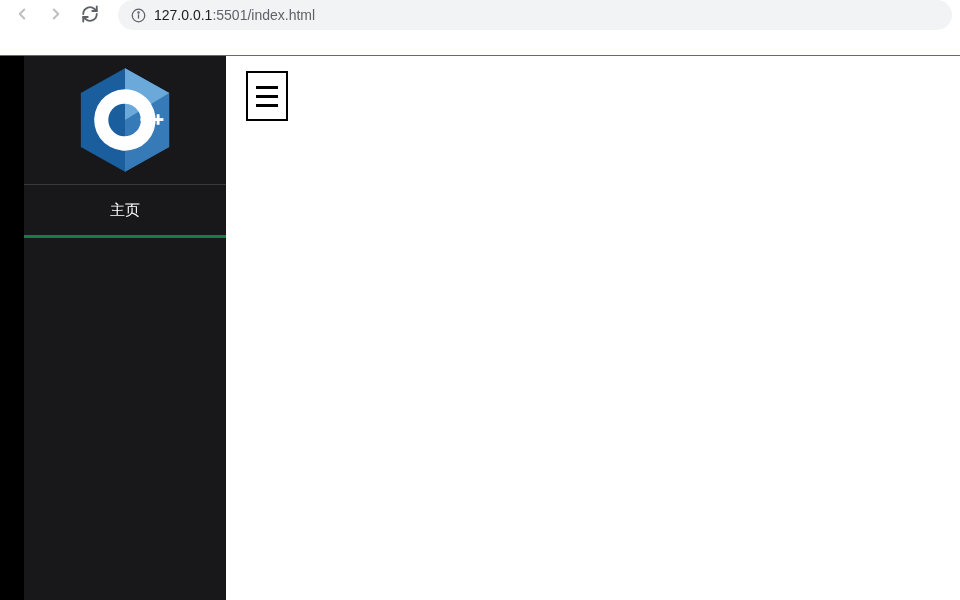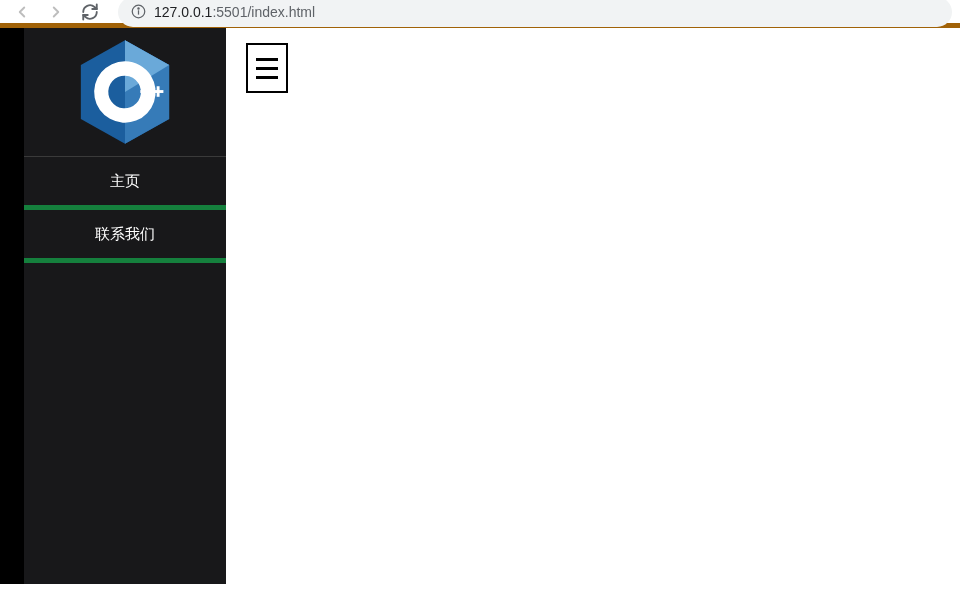--- a/index.html
+++ b/index.html
@@ -8,27 +8,26 @@
       box-sizing: border-box;
     }
     body {
       font-family: Arial, sans-serif;
       width: 960px;
       height: 600px;
       overflow: hidden;
       background: #fff;
     }
     .browser-chrome {
-      height: 28px;
+      height: 56px;
       background: #fff;
       display: flex;
-      align-items: center;
       padding: 0 8px;
       gap: 6px;
-      border-bottom: 5px solid #a16207;
+      border-bottom: 1px solid #a16207;
     }
     .nav-arrow {
       width: 28px;
       height: 28px;
       display: flex;
       align-items: center;
       justify-content: center;
       color: #5f6368;
       cursor: pointer;
       border-radius: 50%;
@@ -97,21 +96,21 @@
       width: 96px;
       height: 108px;
     }
     .nav-item {
       height: 53px;
       display: flex;
       align-items: center;
       justify-content: center;
       color: #fff;
       font-size: 15px;
-      border-bottom: 5px solid #15803d;
+      border-bottom: 3px solid #15803d;
       cursor: pointer;
     }
     .main-content {
       flex: 1;
       background: #fff;
       padding: 15px 20px;
     }
     .hamburger-btn {
       width: 42px;
       height: 50px;
@@ -179,23 +178,20 @@
           <rect x="70" y="50" width="3" height="11"></rect>
           <rect x="66" y="54" width="11" height="3"></rect>
           <rect x="83" y="50" width="3" height="11"></rect>
           <rect x="79" y="54" width="11" height="3"></rect>
         </g>
       </svg>
     </div>
     <div class="nav-item">
       <span>主页</span>
     </div>
-    <div class="nav-item">
-      <span>联系我们</span>
-    </div>
   </div>
   <div class="main-content">
     <div class="hamburger-btn">
       <div class="hamburger-line"></div>
       <div class="hamburger-line"></div>
       <div class="hamburger-line"></div>
     </div>
   </div>
 </div>
 

